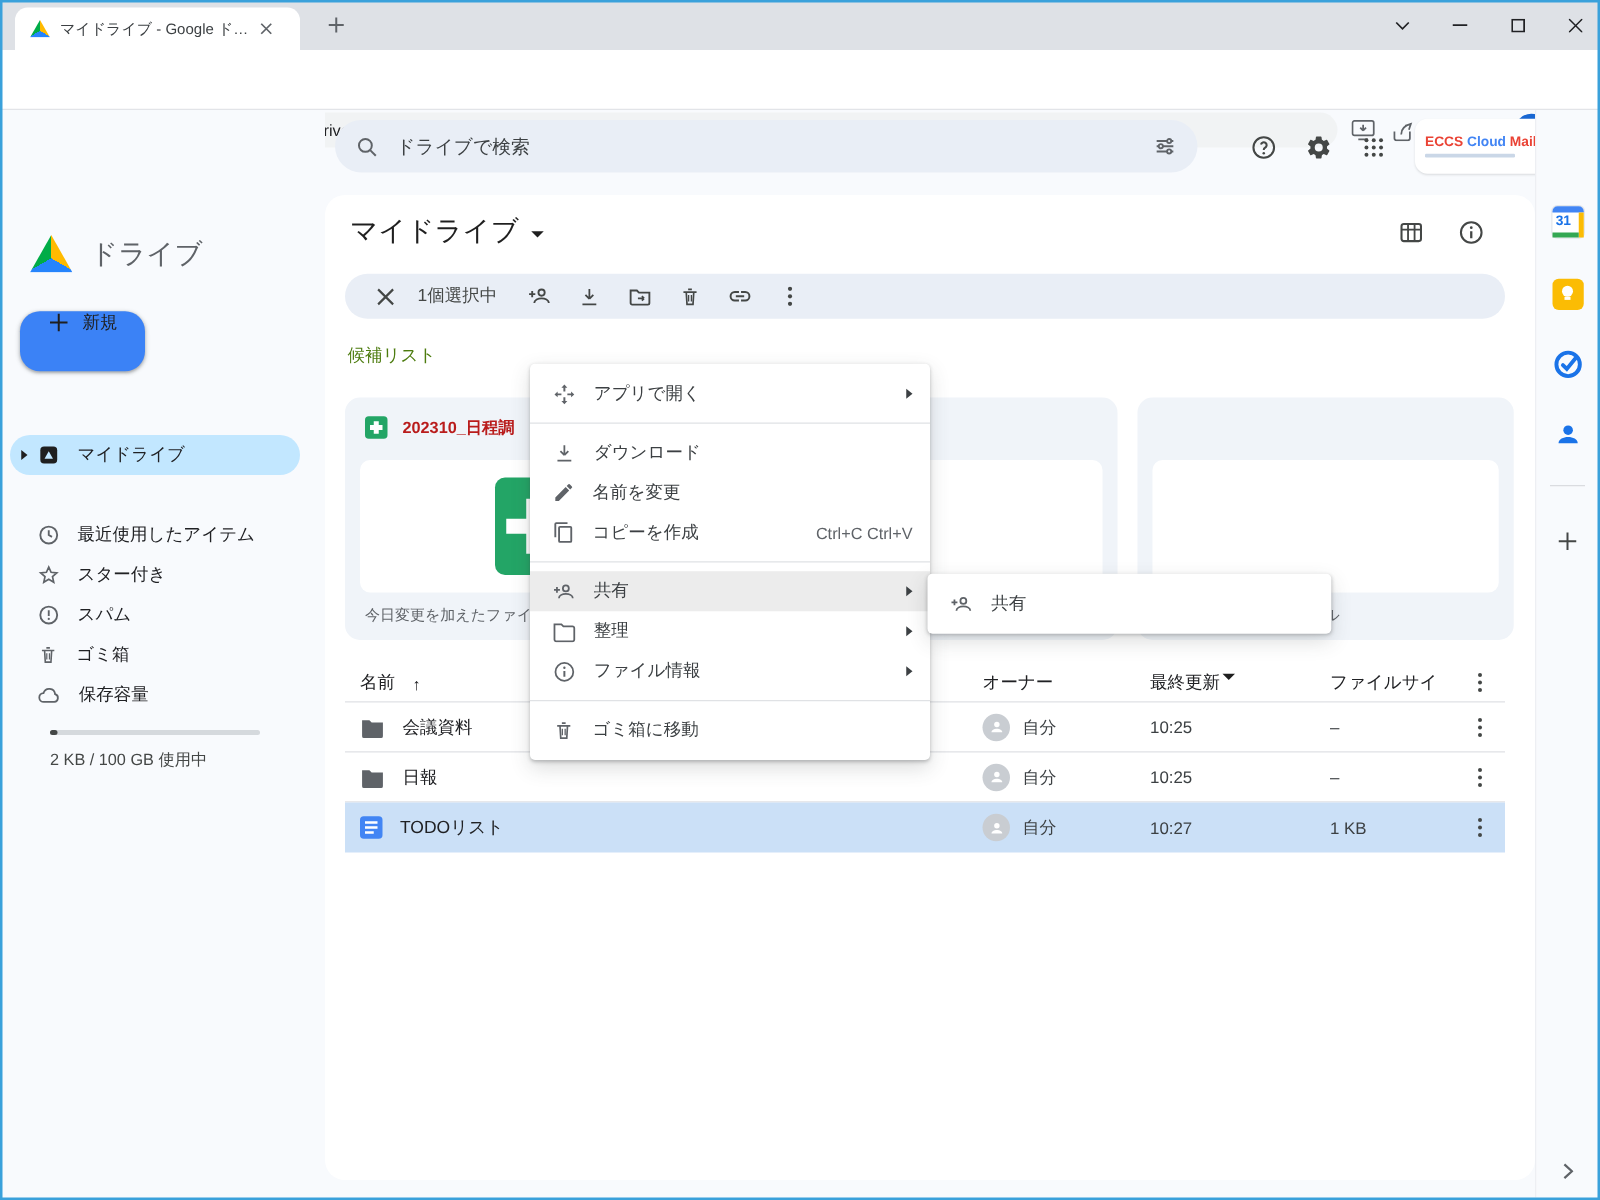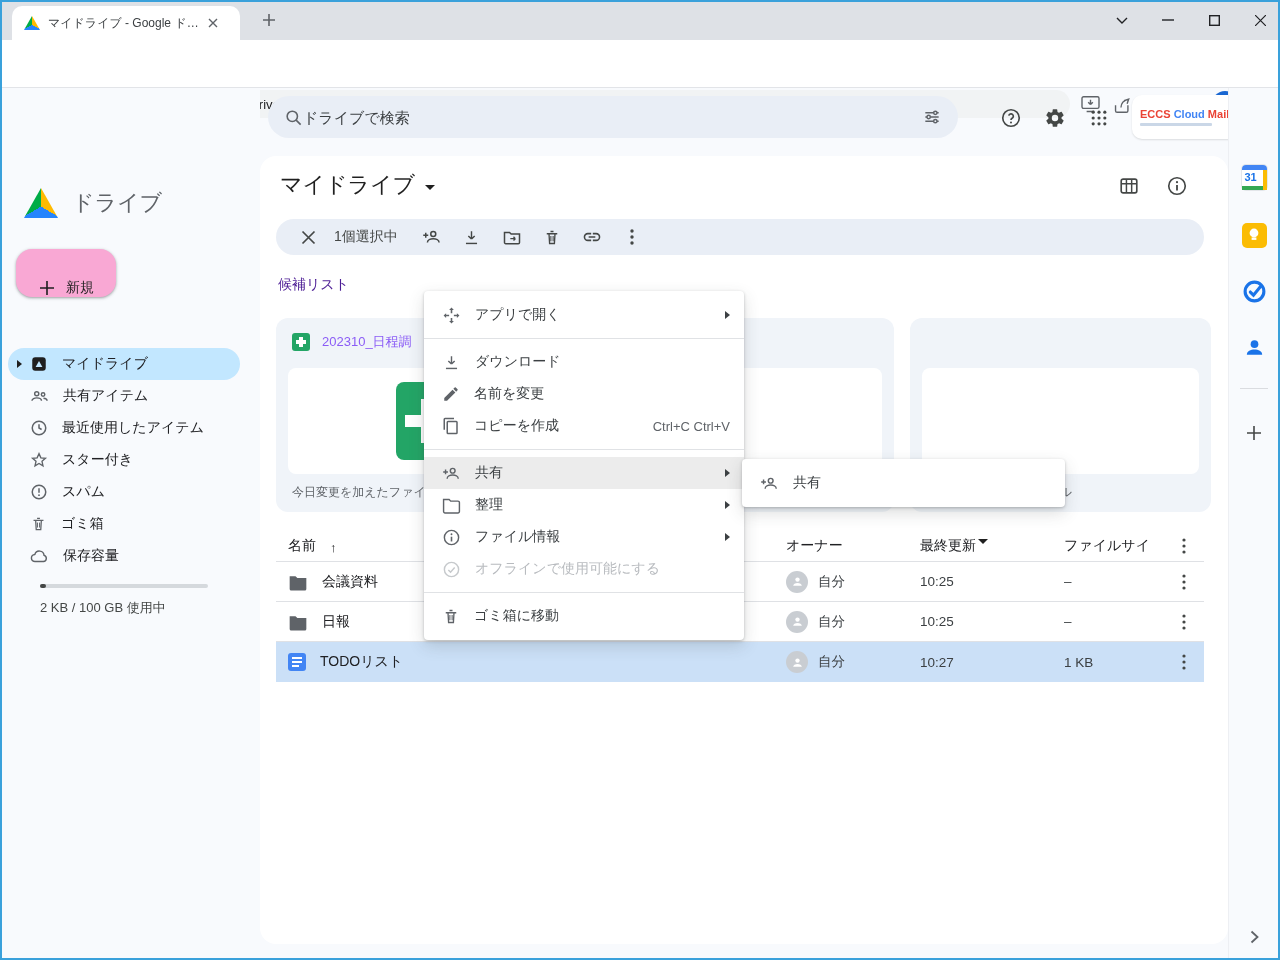--- a/index.html
+++ b/index.html
@@ -17,50 +17,50 @@
   .winbtn{position:absolute;top:0;height:40px;width:44px;display:flex;align-items:center;justify-content:center;color:#202124}
   .toolbar{position:absolute;left:0;top:40px;width:1280px;height:48px;background:#fff;border-bottom:1px solid #E2E4E8}
   .navbtn{position:absolute;top:52px;width:24px;height:24px;display:flex;align-items:center;justify-content:center}
   .urlpill{position:absolute;left:114px;top:50px;width:956px;height:28px;border-radius:14px;background:#F1F3F4;display:flex;align-items:center;padding:0 12px}
   .urlpill input{border:none;outline:none;background:transparent;font-size:13px;color:#202124;width:860px;margin-left:10px;font-family:inherit}
   .avatar{border-radius:50%;background:#1967D2;color:#fff;display:flex;align-items:center;justify-content:center;font-weight:bold}
   
   .sidebar{position:absolute;left:0;top:88px;width:260px;height:870px;background:#F8FAFD}
   .applogo{position:absolute;left:24px;top:100px;display:flex;align-items:center;gap:14px}
   .appname{font-size:22px;color:#5F6368}
-  .newbtn{position:absolute;left:16px;top:161px;width:100px;height:48px;background:#f9a8d4;border-radius:16px;box-shadow:0 1px 2px rgba(60,64,67,.3),0 1px 3px 1px rgba(60,64,67,.15);display:flex;align-items:flex-end;justify-content:center;gap:10px;font-size:14px;color:#1F1F1F;font-weight:500}
+  .newbtn{position:absolute;left:16px;top:161px;width:100px;height:48px;background:#3b82f6;border-radius:16px;box-shadow:0 1px 2px rgba(60,64,67,.3),0 1px 3px 1px rgba(60,64,67,.15);display:flex;align-items:flex-start;justify-content:center;gap:10px;font-size:14px;color:#1F1F1F;font-weight:500}
   .navitem{position:absolute;left:8px;width:232px;height:32px;border-radius:16px;display:flex;align-items:center;padding-left:22px;gap:14px;font-size:14px;color:#202124}
   .navitem.sel{background:#C2E7FF;font-weight:500}
   .caret-r{width:0;height:0;border-left:5px solid #1F1F1F;border-top:4px solid transparent;border-bottom:4px solid transparent;position:absolute;left:9px;top:12px}
   .storebar{position:absolute;left:40px;top:496px;width:168px;height:4px;border-radius:2px;background:#D5D9DD}
   .storebar i{display:block;width:6px;height:4px;border-radius:2px;background:#444746}
   .storetext{position:absolute;left:40px;top:511px;font-size:13px;color:#444746}
   
   .searchpill{position:absolute;left:268px;top:96px;width:690px;height:42px;border-radius:21px;background:#E9EEF6;display:flex;align-items:center;padding:0 16px}
-  .searchpill input{border:none;outline:none;background:transparent;font-size:15px;color:#1F1F1F;flex:1;font-family:inherit}
+  .searchpill input{border:none;outline:none;background:transparent;font-size:15px;color:#1F1F1F;flex:1;margin-left:14px;font-family:inherit}
   .searchpill input::placeholder{color:#3C4043;opacity:1}
   .hicon{position:absolute;top:105px;width:26px;height:26px;display:flex;align-items:center;justify-content:center;color:#444746}
   .acctchip{position:absolute;left:1132px;top:95px;width:130px;height:44px;background:#fff;border-radius:10px;box-shadow:0 1px 2px rgba(0,0,0,.12);display:flex;align-items:center;padding:0 6px 0 8px;gap:6px}
   .eccs{font-size:11px;font-weight:bold;line-height:11px;white-space:nowrap}
   .eccs .r{color:#EA4335}.eccs .b{color:#4285F4}
   .eccs-sub{height:3px;width:72px;background:#9FB6D4;opacity:.55;margin-top:3px;border-radius:1px}
   
   .rstrip{position:absolute;left:1228px;top:88px;width:52px;height:870px;background:#F8FAFD;border-left:1px solid #EDEFF3}
   .ricon{position:absolute;left:1241px;width:26px;height:26px;display:flex;align-items:center;justify-content:center}
   
   .main{position:absolute;left:260px;top:156px;width:968px;height:788px;background:#fff;border-radius:16px}
   .pgtitle{position:absolute;left:20px;top:14px;font-size:22px;color:#1F1F1F;display:flex;align-items:center;gap:10px}
   .caret-d{width:0;height:0;border-top:5px solid #1F1F1F;border-left:5px solid transparent;border-right:5px solid transparent;margin-top:4px}
   .selbar{position:absolute;left:16px;top:63px;width:928px;height:36px;border-radius:18px;background:#E9EEF6;display:flex;align-items:center;padding-left:18px}
   .selbar .cnt{font-size:14px;color:#444746;margin:0 14px 0 12px}
   .tbico{width:40px;height:32px;display:flex;align-items:center;justify-content:center;color:#444746}
-  .seclabel{position:absolute;left:18px;top:120px;font-size:14px;color:#4c1d95}
+  .seclabel{position:absolute;left:18px;top:120px;font-size:14px;color:#4d7c0f}
   .card{position:absolute;top:162px;width:301px;height:194px;background:#F0F4F9;border-radius:12px}
   .cardhead{height:48px;display:flex;align-items:center;padding:0 16px;gap:12px}
-  .cardtitle{font-size:13px;color:#8b5cf6;font-weight:400;white-space:nowrap;overflow:hidden;text-overflow:ellipsis}
+  .cardtitle{font-size:13px;color:#b91c1c;font-weight:700;white-space:nowrap;overflow:hidden;text-overflow:ellipsis}
   .cardthumb{position:absolute;left:12px;right:12px;top:50px;height:106px;background:#fff;border-radius:8px;display:flex;align-items:center;justify-content:center}
   .cardfoot{position:absolute;left:16px;top:166px;font-size:12px;color:#5F6368;white-space:nowrap;overflow:hidden;max-width:270px}
   .sheets-big{width:62px;height:78px;border-radius:8px;background:#23A566;position:relative}
   .sheets-big i{position:absolute;background:#fff}
   
   .fico-doc{width:18px;height:18px;border-radius:3px;background:#4285F4;position:relative;flex:none}
   .fico-doc i{position:absolute;left:4px;right:4px;height:2px;background:#fff}
   .fico-sheet{width:18px;height:18px;border-radius:3px;background:#23A566;position:relative;flex:none}
   .fico-sheet i{position:absolute;background:#fff}
   
@@ -194,29 +194,20 @@
     </div>
 
     <div class="navitem sel" style="top:260px">
       <span class="caret-r"></span>
       <svg width="18" height="18" viewBox="0 0 24 24">
           <rect x="3" y="3" width="18" height="18" rx="4" fill="#1F1F1F"></rect>
           <path d="M12 8l4.5 8h-9z" fill="#C2E7FF"></path>
         </svg>
       <span>マイドライブ</span>
     </div>
-    <div class="navitem" style="top:292px">
-      <svg class="ico" width="19" height="19" viewBox="0 0 24 24">
-          <circle cx="8.5" cy="8.5" r="2.6" fill="none" stroke="currentColor" stroke-width="1.8"></circle>
-          <circle cx="16.5" cy="9.5" r="2.2" fill="none" stroke="currentColor" stroke-width="1.8"></circle>
-          <path d="M2.5 17.5c0-2.5 3.2-3.8 6-3.8s6 1.3 6 3.8" fill="none" stroke="currentColor" stroke-width="1.8"></path>
-          <path d="M17 14.2c2.3.2 4.6 1.3 4.6 3.3" fill="none" stroke="currentColor" stroke-width="1.8"></path>
-        </svg>
-      <span>共有アイテム</span>
-    </div>
     <div class="navitem" style="top:324px">
       <svg class="ico" width="18" height="18" viewBox="0 0 24 24">
           <circle cx="12" cy="12" r="9" fill="none" stroke="currentColor" stroke-width="2"></circle>
           <path d="M12 7v5l3.5 2" fill="none" stroke="currentColor" stroke-width="2"></path>
         </svg>
       <span>最近使用したアイテム</span>
     </div>
     <div class="navitem" style="top:356px">
       <svg class="ico" width="18" height="18" viewBox="0 0 24 24">
           <path d="M12 3.5l2.5 5.6 6.1.6-4.6 4 1.3 6L12 16.6 6.7 19.7 8 13.7l-4.6-4 6.1-.6z" fill="none" stroke="currentColor" stroke-width="1.8"></path>
@@ -594,27 +585,20 @@
     </div>
     <div class="mi">
       <svg class="ico" width="19" height="19" viewBox="0 0 24 24">
           <circle cx="12" cy="12" r="9" fill="none" stroke="currentColor" stroke-width="1.8"></circle>
           <path d="M12 11v6" stroke="currentColor" stroke-width="2"></path>
           <circle cx="12" cy="7.8" r="1.2" fill="currentColor"></circle>
         </svg>
       <span class="lab">ファイル情報</span>
       <span class="sub"></span>
     </div>
-    <div class="mi dis">
-      <svg class="ico" width="19" height="19" viewBox="0 0 24 24">
-          <circle cx="12" cy="12" r="9" fill="none" stroke="currentColor" stroke-width="1.8"></circle>
-          <path d="M8 12.5l2.8 2.8L16 9.5" fill="none" stroke="currentColor" stroke-width="1.8"></path>
-        </svg>
-      <span class="lab">オフラインで使用可能にする</span>
-    </div>
     <div class="mdiv"></div>
     <div class="mi">
       <svg class="ico" width="18" height="19" viewBox="0 0 24 24">
           <path d="M5 7h14M10 4h4M8 7l.8 13h6.4L16 7" fill="none" stroke="currentColor" stroke-width="1.8"></path>
           <path d="M10.5 10v7M13.5 10v7" stroke="currentColor" stroke-width="1.4"></path>
         </svg>
       <span class="lab">ゴミ箱に移動</span>
     </div>
   </div>
 

